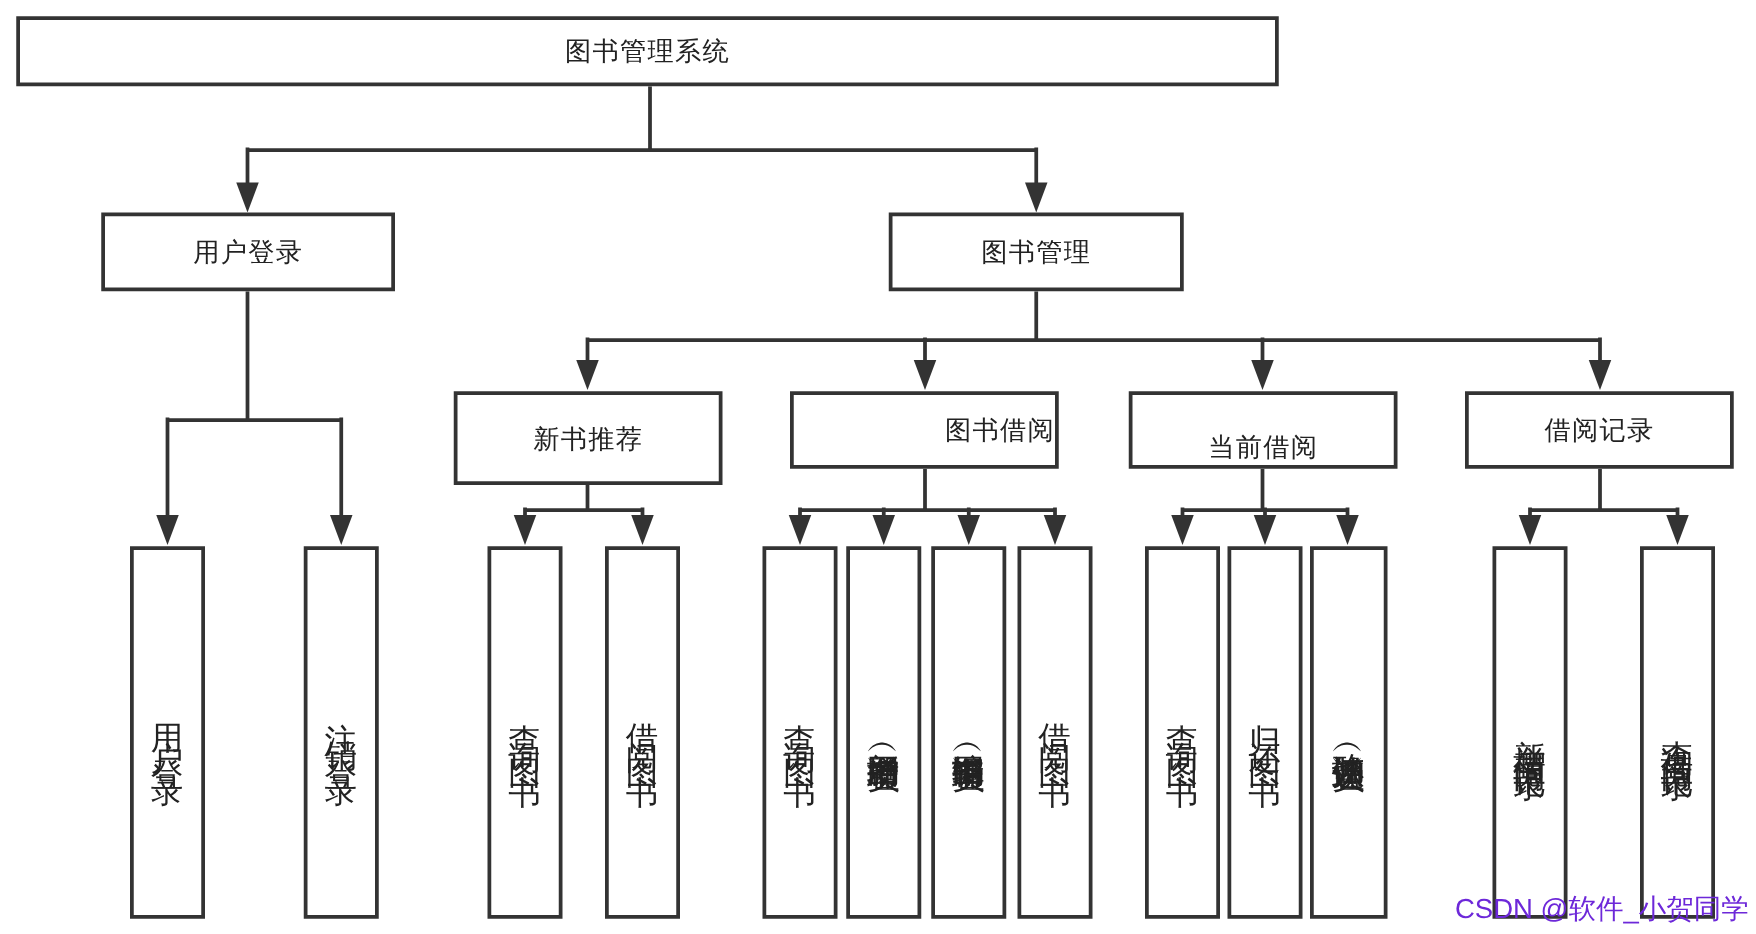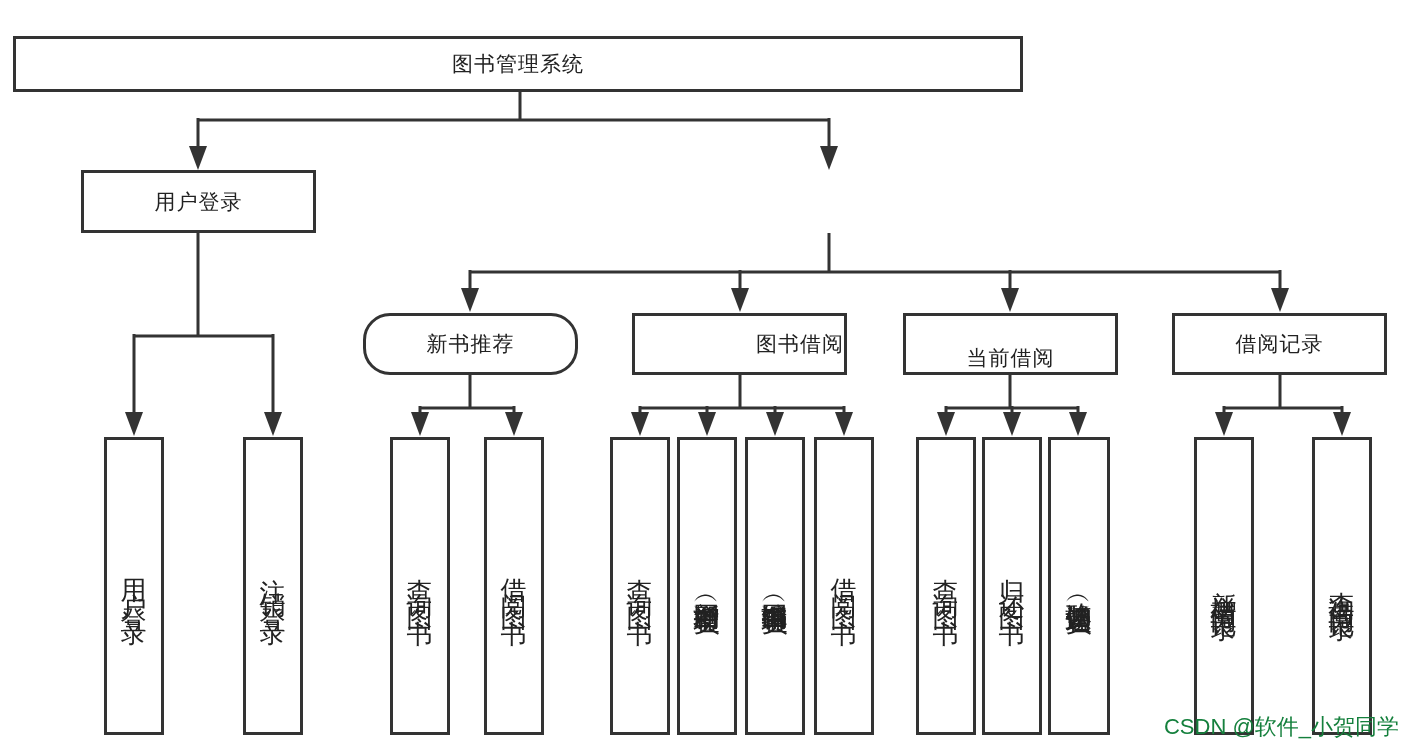--- a/index.html
+++ b/index.html
@@ -41,21 +41,21 @@
     text-orientation: mixed;
     font-size: 26px;
     line-height: 1;
     color: #222222;
   }
   .watermark {
     position: absolute;
     right: 6px;
     bottom: 5px;
     font-size: 22px;
-    color: #15803d;
+    color: #6d28d9;
     z-index: 5;
     white-space: nowrap;
   }
 </style>
 </head>
 <body>
 
 <div class="stage">
 
   <svg class="wires" width="1405" height="747" viewBox="0 0 1405 747">
@@ -94,29 +94,32 @@
       <polygon points="766,412 784,412 775,436"></polygon>
       <polygon points="835,412 853,412 844,436"></polygon>
       <polygon points="937,412 955,412 946,436"></polygon>
       <polygon points="1003,412 1021,412 1012,436"></polygon>
       <polygon points="1069,412 1087,412 1078,436"></polygon>
       <polygon points="1215,412 1233,412 1224,436"></polygon>
       <polygon points="1333,412 1351,412 1342,436"></polygon>
     </g>
   </svg>
 
-  <div class="box" style="left:13px; top:13px; width:1010px; height:56px;margin-top:23px;">
+  <div class="box" style="left:13px; top:13px; width:1010px; height:56px;">
     <span class="h-label">图书管理系统</span>
   </div>
 
   <div class="box" style="left:81px; top:170px; width:235px; height:63px;">
     <span class="h-label">用户登录</span>
   </div>
+  <div class="box" style="left:711px; top:170px; width:236px; height:63px;">
+    <span class="h-label">图书管理</span>
+  </div>
 
-  <div class="box" style="left:363px; top:313px; width:215px; height:62px;border-radius:27px;">
+  <div class="box" style="left:363px; top:313px; width:215px; height:75px;">
     <span class="h-label">新书推荐</span>
   </div>
   <div class="box" style="left:632px; top:313px; width:215px; height:62px;justify-content:flex-end;">
     <span class="h-label">图书借阅</span>
   </div>
   <div class="box" style="left:903px; top:313px; width:215px; height:62px;align-items:flex-end;">
     <span class="h-label">当前借阅</span>
   </div>
   <div class="box" style="left:1172px; top:313px; width:215px; height:62px;">
     <span class="h-label">借阅记录</span>

